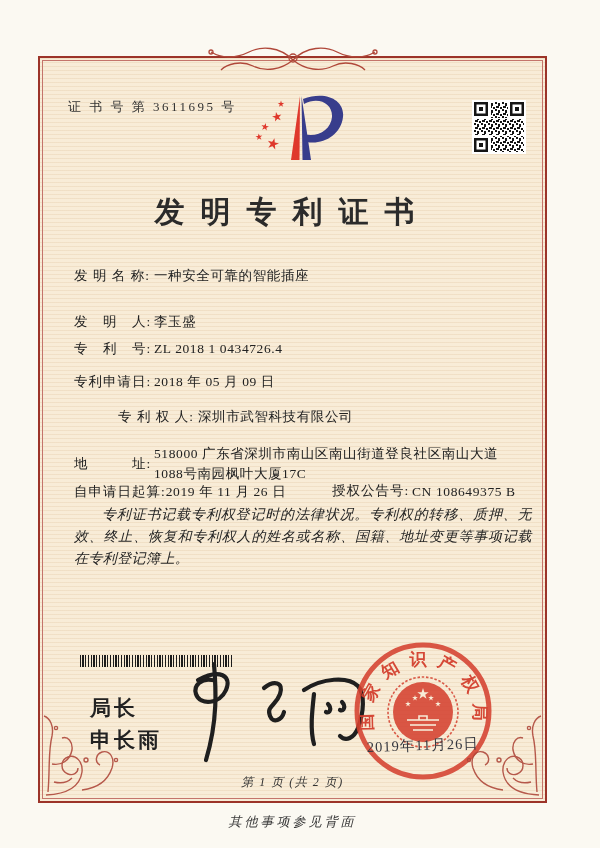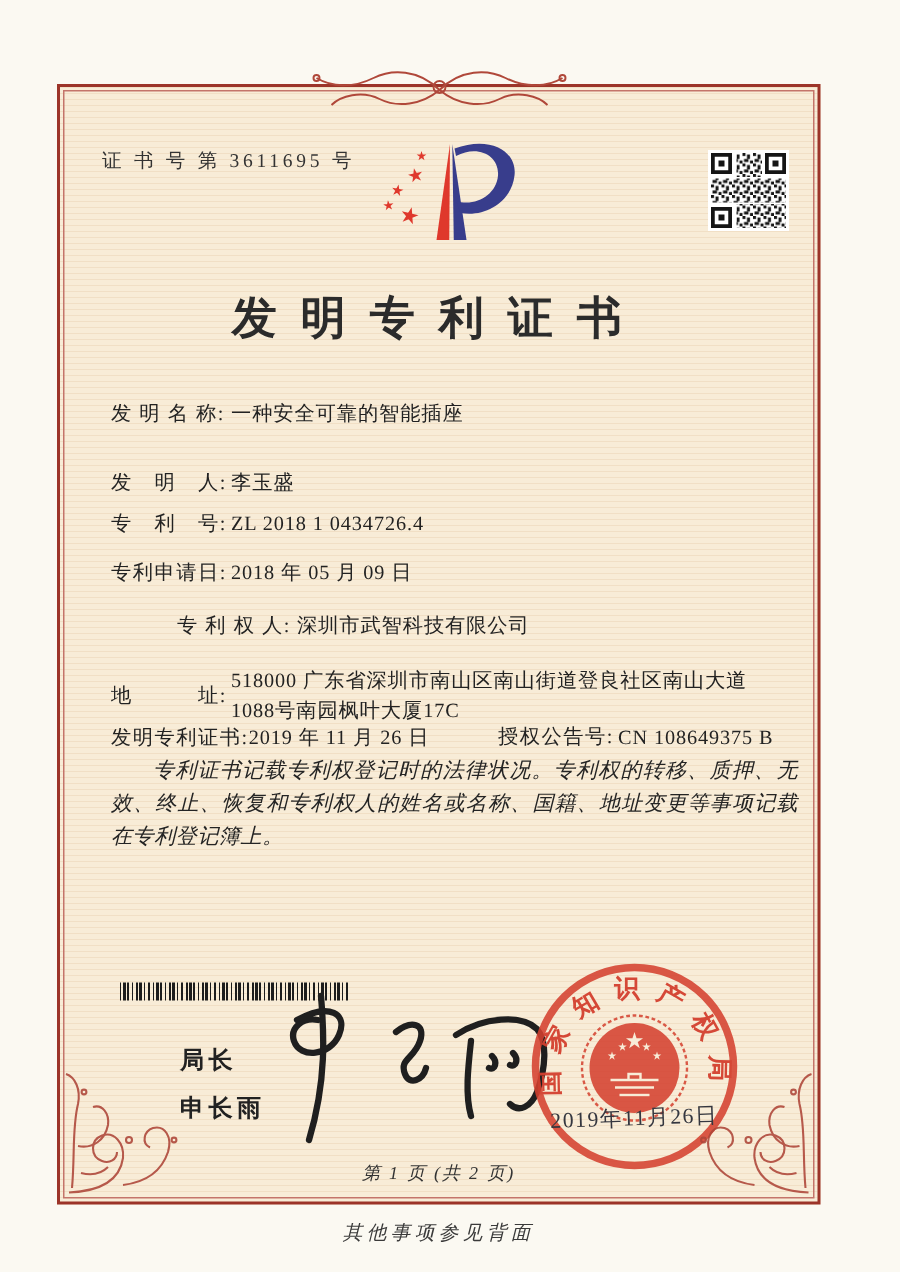--- a/index.html
+++ b/index.html
@@ -65,21 +65,21 @@
     position:absolute;left:40px;top:597px;width:152px;height:12px;
     background:repeating-linear-gradient(90deg,
       #1c1c1c 0 1px,transparent 1px 2px,
       #1c1c1c 2px 4px,transparent 4px 5px,
       #1c1c1c 5px 6px,transparent 6px 8px,
       #1c1c1c 8px 9px,transparent 9px 11px);
   }
   .director{
     position:absolute;left:50px;top:634px;
     font-family:Liberation Sans, sans-serif;
-    font-weight:bold;font-size:16px;color:#222;letter-spacing:3px;line-height:32px;margin-left:30px;
+    font-weight:bold;font-size:21px;color:#222;letter-spacing:3px;line-height:32px;
   }
   .director div{white-space:nowrap;}
   .signature{position:absolute;left:122px;top:596px;width:218px;height:118px;}
   .seal{position:absolute;left:307px;top:578px;width:152px;height:152px;opacity:.95;}
 
   .page-no{
     position:absolute;left:0;bottom:10px;width:100%;text-align:center;
     font-size:12px;letter-spacing:1.5px;color:#333;font-style:italic;
   }
   .back-note{
@@ -170,21 +170,21 @@
       </div>
       <div class="frow frow-5">
         <span class="lbl">专 利 权 人:</span>
         <span class="val">深圳市武智科技有限公司</span>
       </div>
       <div class="frow frow-6">
         <span class="lbl">地　　　址:</span>
         <span class="val">518000 广东省深圳市南山区南山街道登良社区南山大道1088号南园枫叶大厦17C</span>
       </div>
       <div class="frow frow-7">
-        <span class="lbl">发明专利证书:</span>
+        <span class="lbl">自申请日起算:</span>
         <span class="val">2019 年 11 月 26 日</span>
         <span class="grant-no">
           <span class="lbl">授权公告号:</span>
           <span class="val">CN 108649375 B</span>
         </span>
       </div>
     </div>
 
     <div class="law">
       <p>专利证书记载专利权登记时的法律状况。专利权的转移、质押、无效、终止、恢复和专利权人的姓名或名称、国籍、地址变更等事项记载在专利登记簿上。</p>

